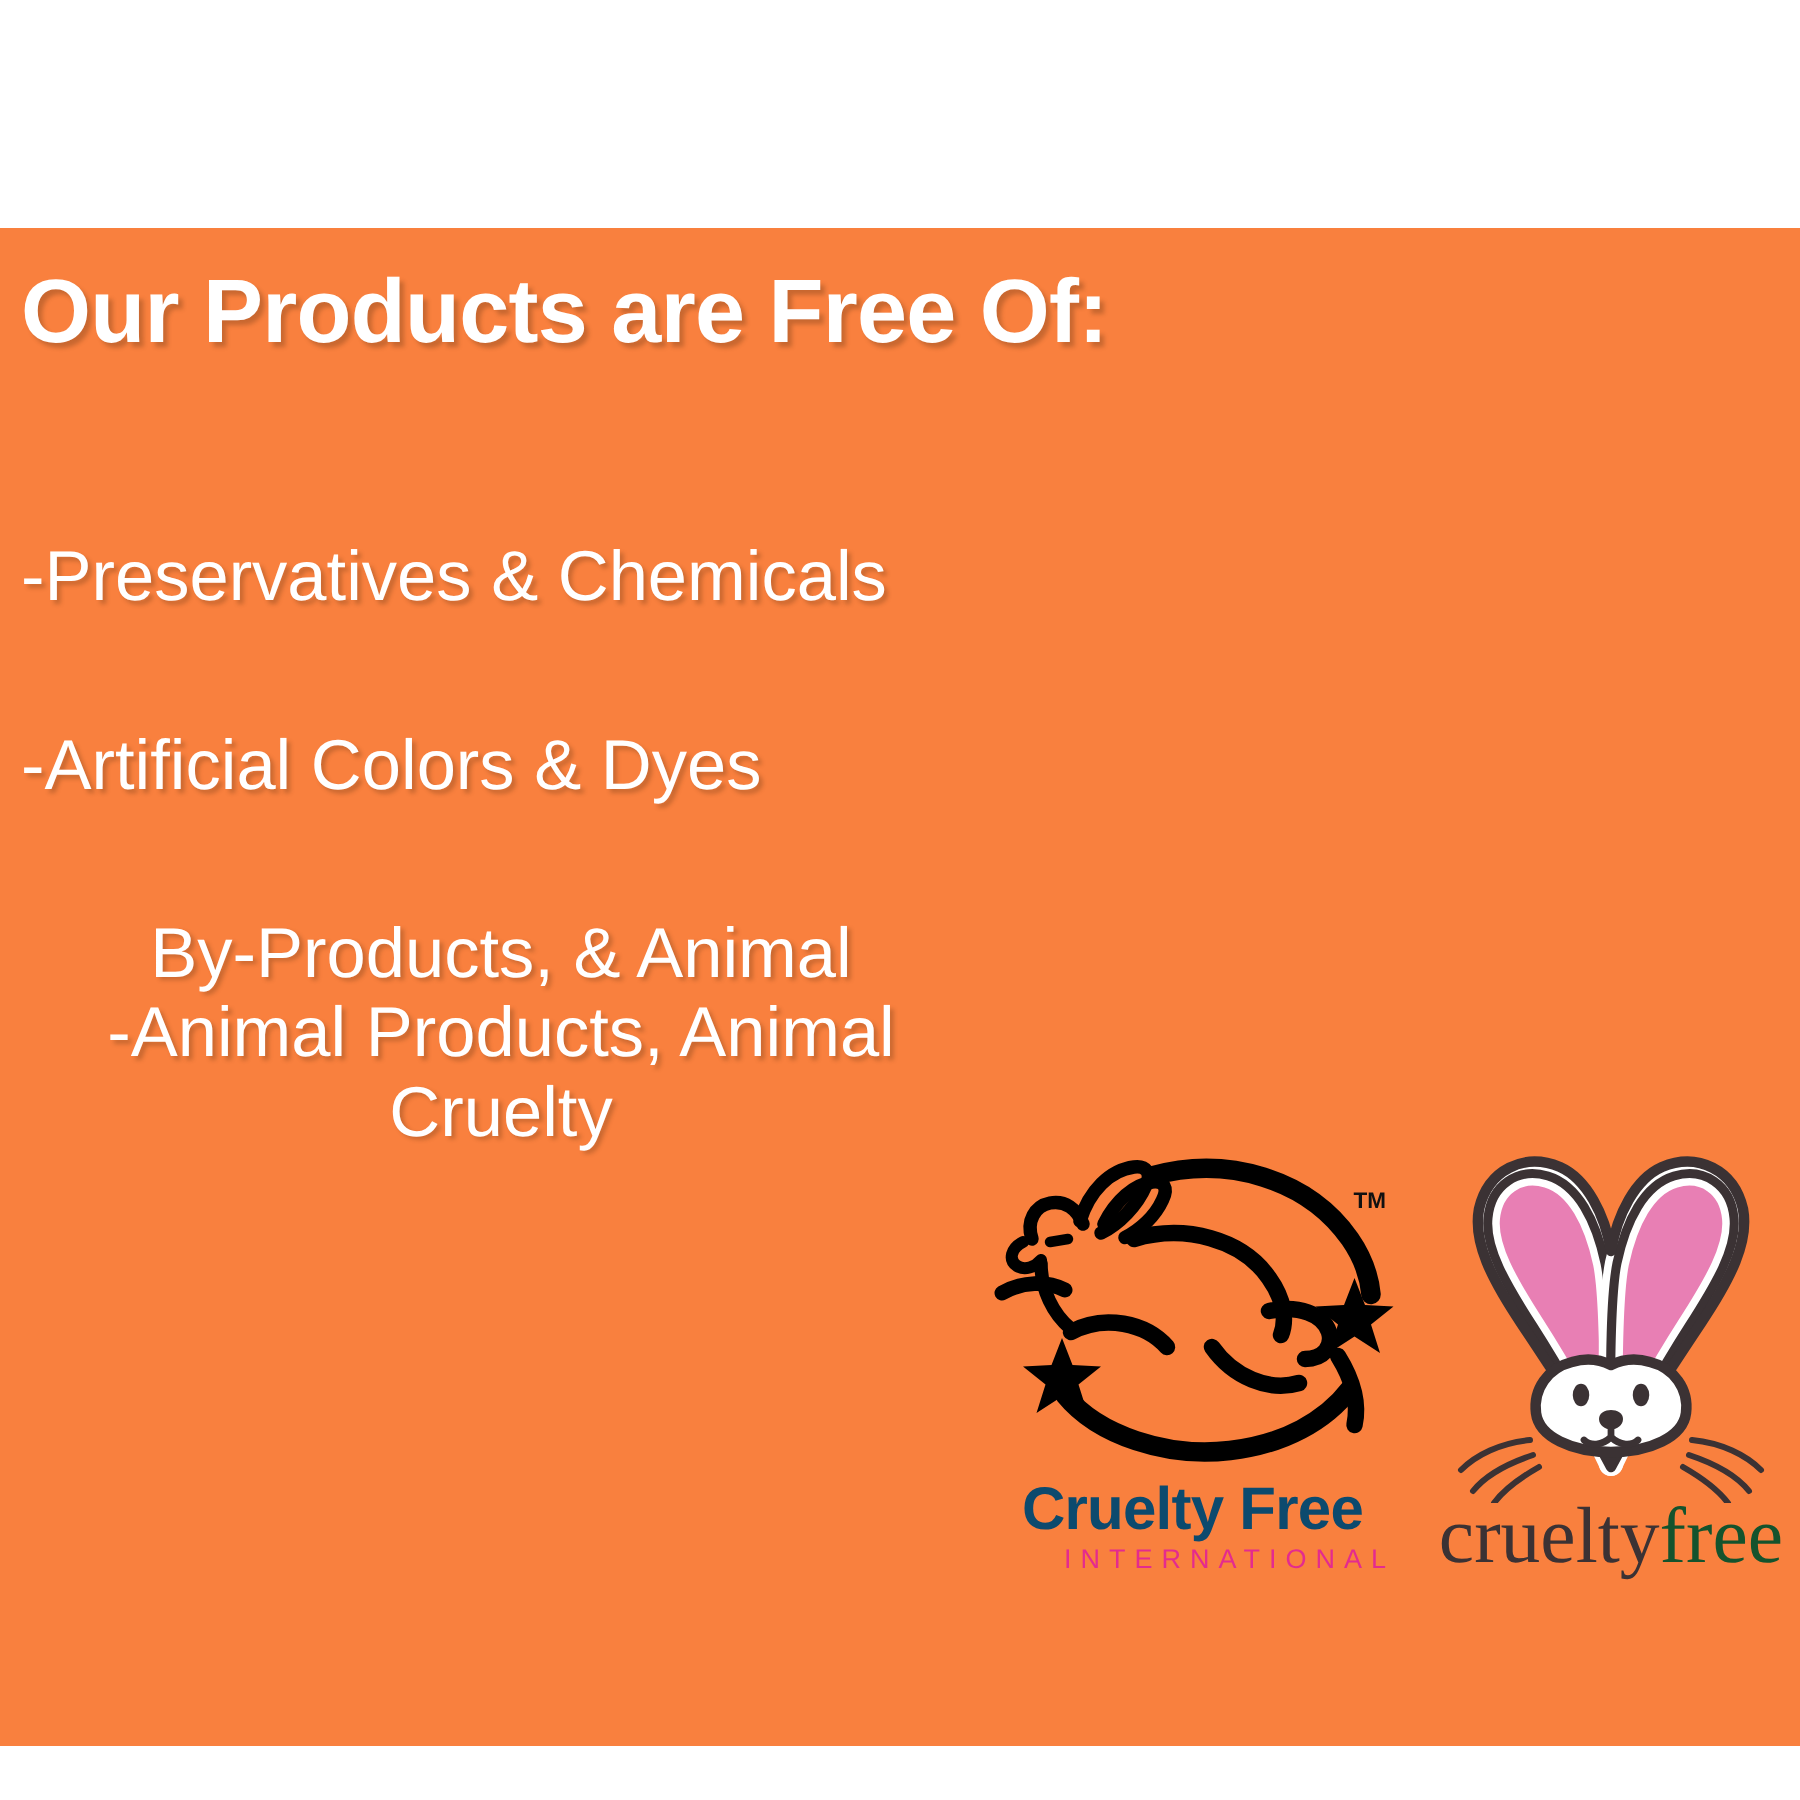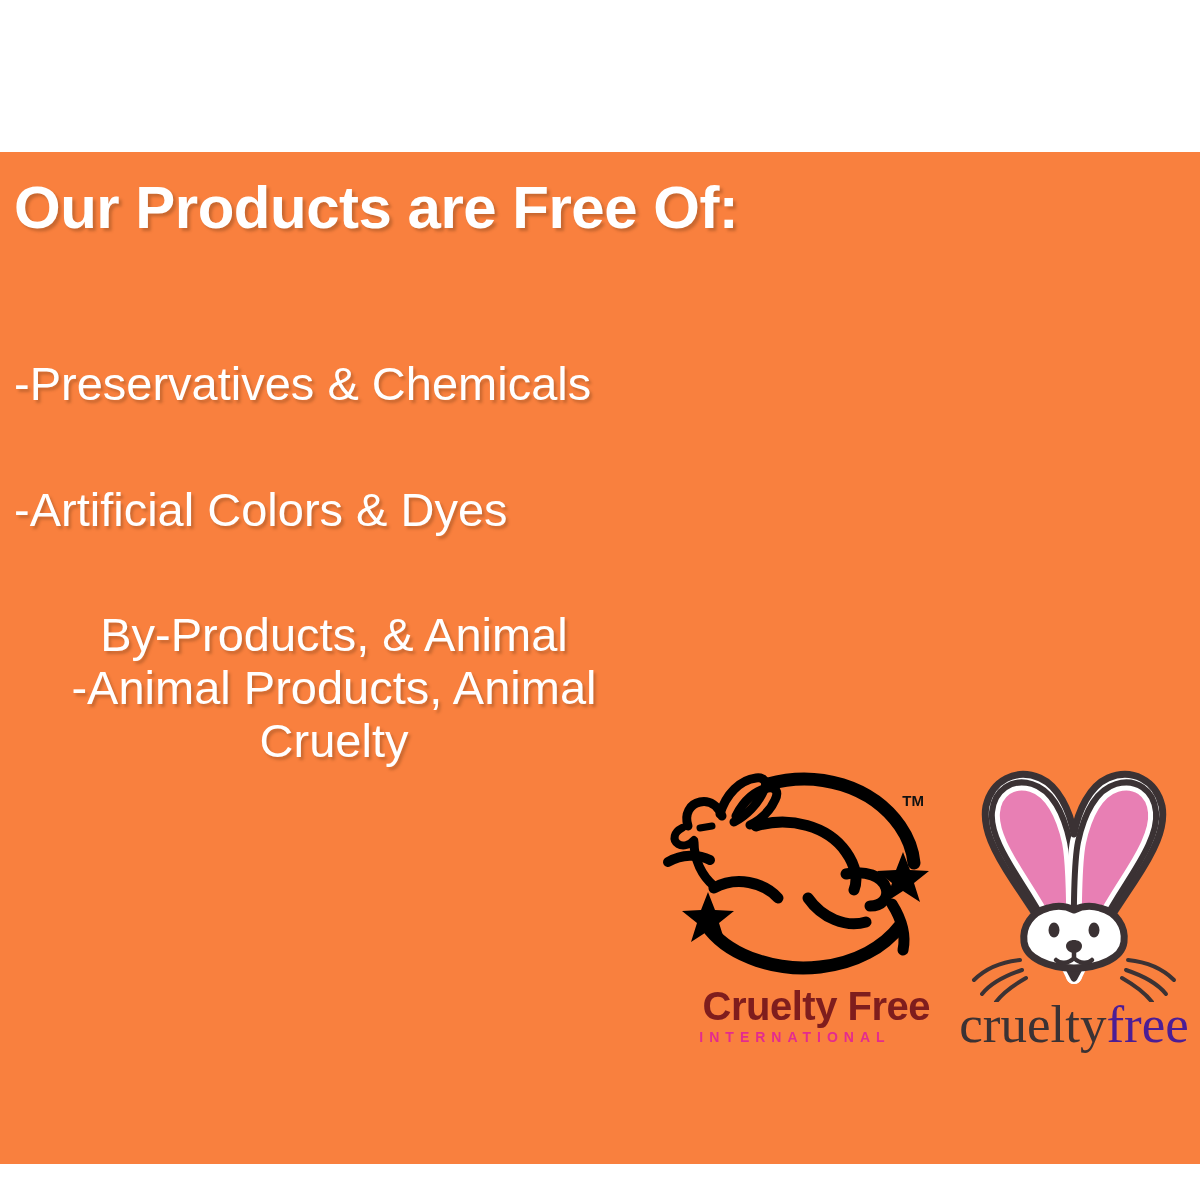--- a/index.html
+++ b/index.html
@@ -104,37 +104,37 @@
     font-size: 15px;
     font-weight: bold;
     color: #111111;
     letter-spacing: 0px;
   }
   #cfi-word {
     position: absolute;
     left: 0;
     top: 222px;
     width: 270px;
-    text-align: right;
+    text-align: center;
     font-family: "Liberation Sans", sans-serif;
     font-weight: bold;
     font-size: 40px;
     line-height: 1;
-    color: #7f1d1d;
+    color: #0c4a6e;
     letter-spacing: -0.5px;
   }
   #cfi-sub {
     position: absolute;
     left: 0;
     top: 266px;
     width: 270px;
-    text-align: center;
-    font-family: "Liberation Sans", sans-serif;
-    font-weight: bold;
-    font-size: 14px;
+    text-align: right;
+    font-family: "Liberation Sans", sans-serif;
+    font-weight: normal;
+    font-size: 18px;
     line-height: 1;
     color: #e42b8e;
     letter-spacing: 6px;
   }
 
   
   #cf-logo {
     position: absolute;
     left: 288px;
     top: -2px;
@@ -153,21 +153,21 @@
     left: 0;
     top: 236px;
     width: 252px;
     text-align: center;
     font-family: "Liberation Serif", serif;
     font-size: 53px;
     line-height: 1;
     white-space: nowrap;
   }
   #cf-word .w1 { color: #3b3234; }
-  #cf-word .w2 { color: #4c1d95; }
+  #cf-word .w2 { color: #14532d; }
 </style>
 </head>
 <body>
 
 <div id="canvas">
 
   <div id="panel">
 
     <div id="headline">Our Products are Free Of:</div>
 

